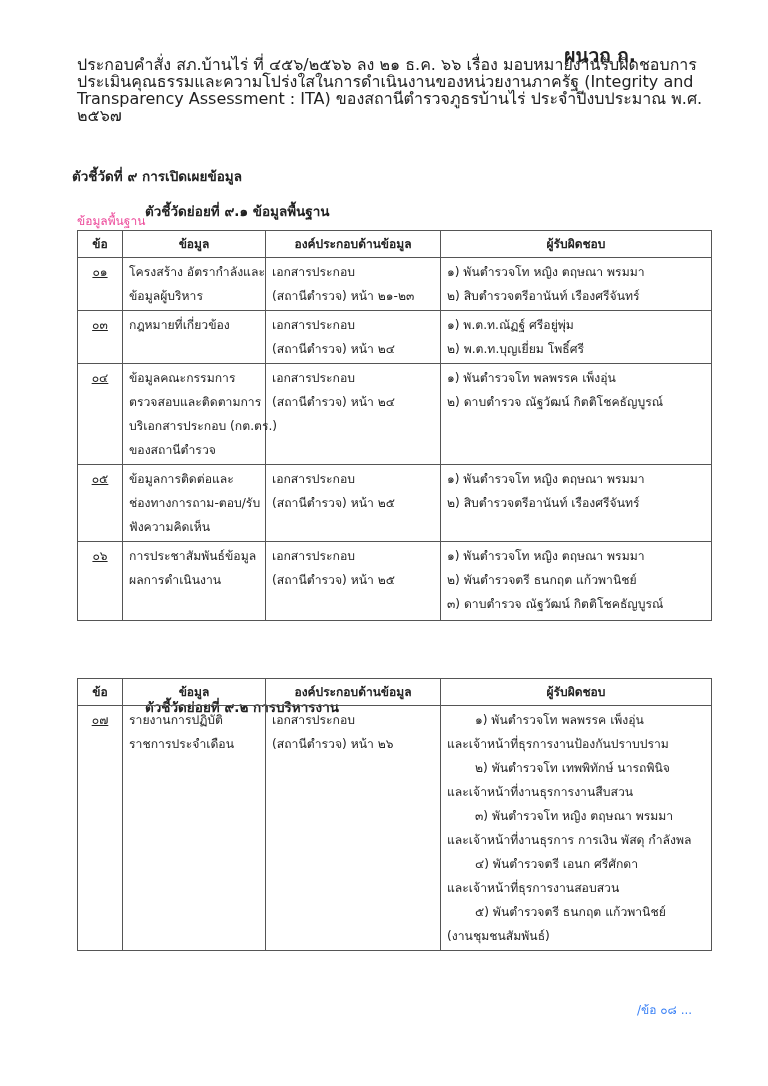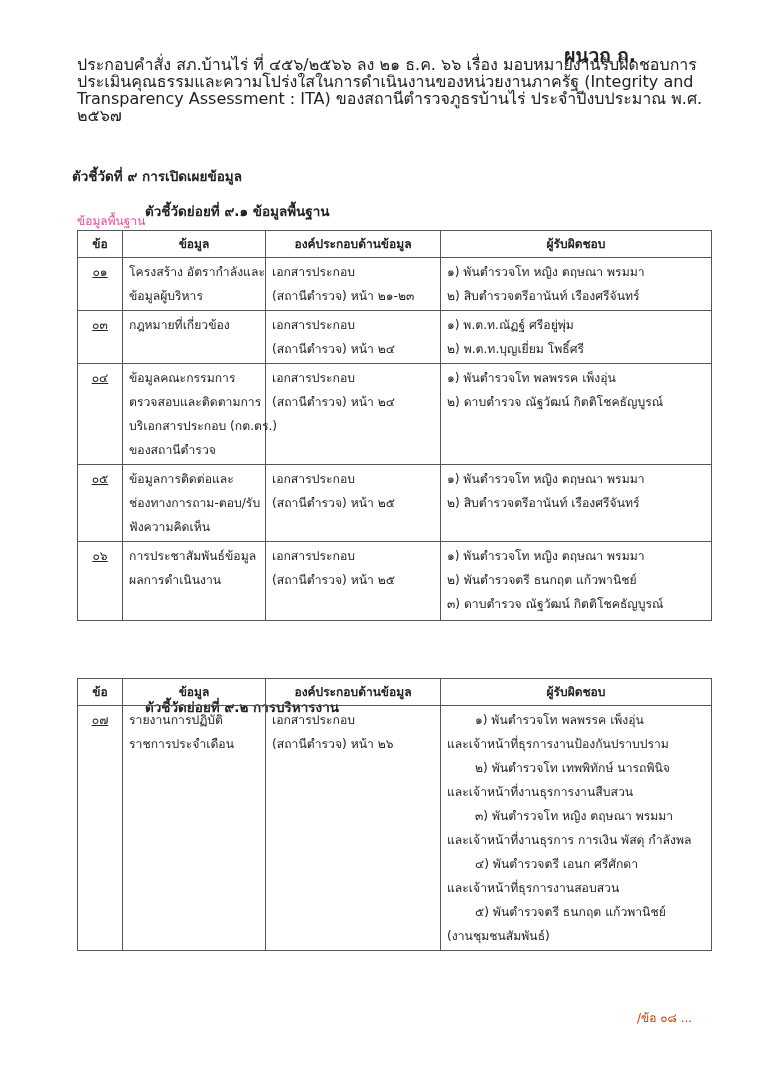--- a/index.html
+++ b/index.html
@@ -14,21 +14,21 @@
   .sub2 { position:absolute; left:145px; top:657px; font-size:13.5px; font-weight:bold;margin-top:39px; }
   table { position:absolute; left:77px; border-collapse:collapse; table-layout:fixed; width:634px; font-size:12.2px; }
   table.t1 { top:230px; }
   table.t2 { top:678px; }
   th, td { border:1px solid #555; vertical-align:top; padding:2px 6px; line-height:24px; }
   th { font-weight:bold; text-align:center; line-height:22px; font-size:12px; }
   td.no { text-align:center;text-decoration:underline; }
   col.c1 { width:45px; } col.c2 { width:143px; } col.c3 { width:175px; } col.c4 { width:271px; }
   .line { display:block; white-space:nowrap; }
   .line.indent { padding-left:28px; }
-  .footer { position:absolute; left:637px; top:1000px; font-size:12px; color:#c2410c;margin-top:8px; }
+  .footer { position:absolute; left:637px; top:1000px; font-size:12px; color:#3b82f6; }
 </style>
 </head>
 <body>
 
 <div class="page-title">ผนวก ก.</div>
 <div class="intro">ประกอบคำสั่ง สภ.บ้านไร่ ที่ ๔๕๖/๒๕๖๖ ลง ๒๑ ธ.ค. ๖๖ เรื่อง มอบหมายงานรับผิดชอบการประเมินคุณธรรมและความโปร่งใสในการดำเนินงานของหน่วยงานภาครัฐ (Integrity and Transparency Assessment : ITA) ของสถานีตำรวจภูธรบ้านไร่ ประจำปีงบประมาณ พ.ศ. ๒๕๖๗</div>
 <div class="indicator">ตัวชี้วัดที่ ๙ การเปิดเผยข้อมูล</div>
 <div class="sub1">ตัวชี้วัดย่อยที่ ๙.๑ ข้อมูลพื้นฐาน</div>
 <div class="caption">ข้อมูลพื้นฐาน</div>
 

